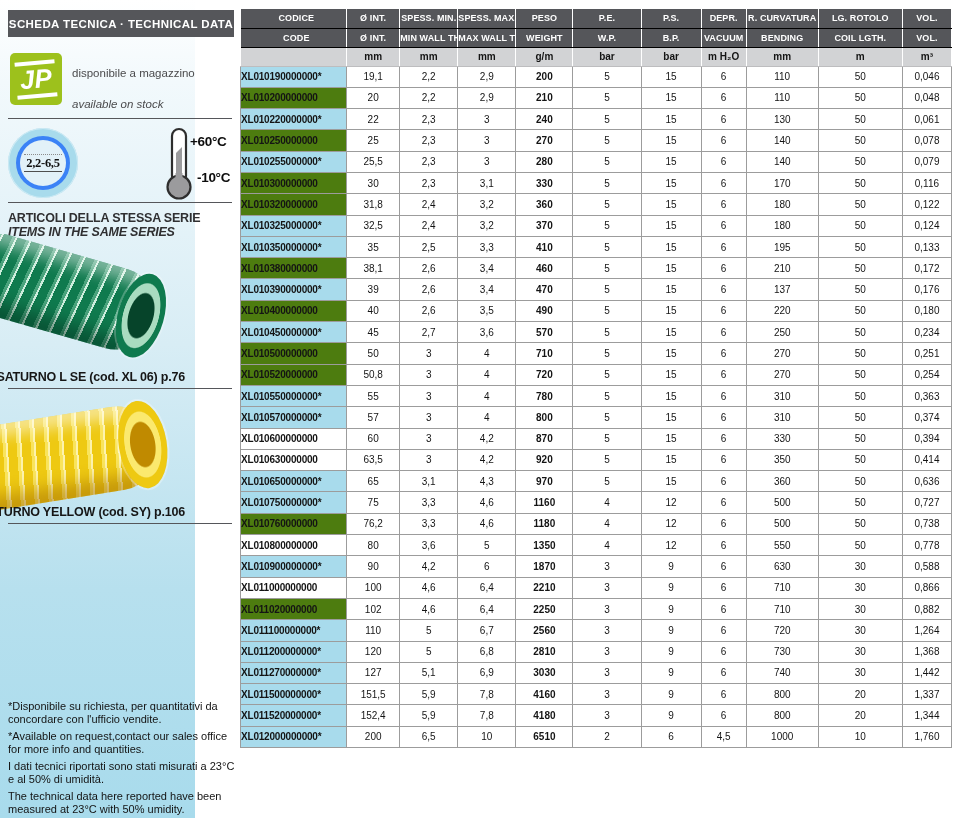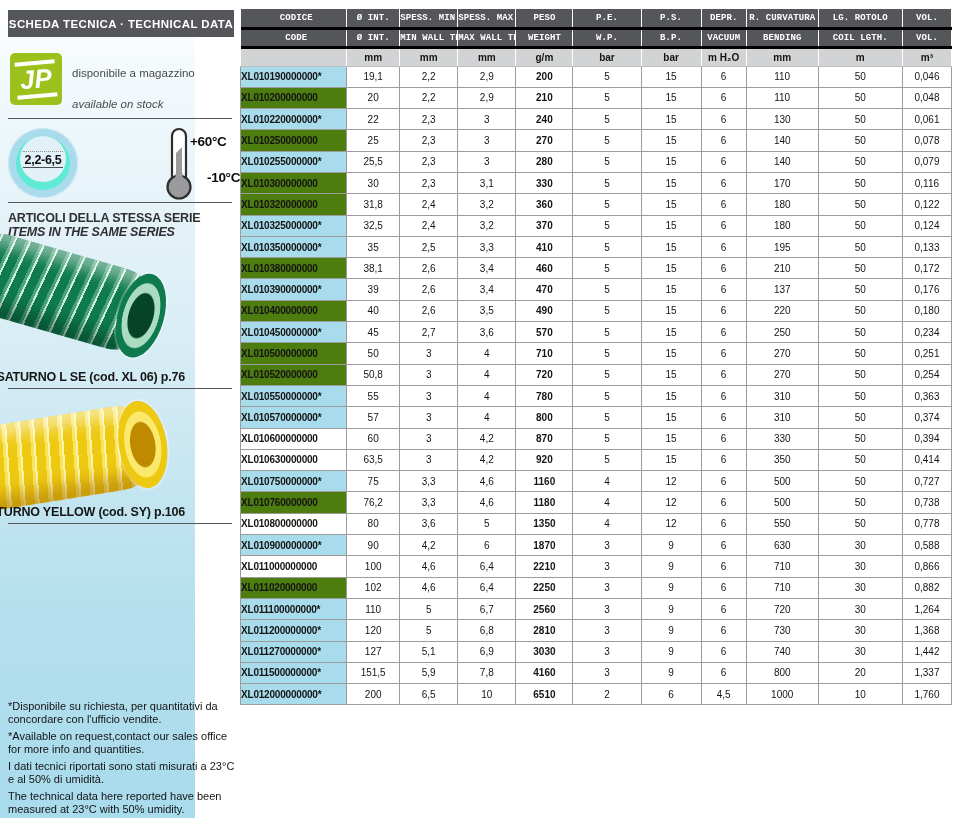--- a/index.html
+++ b/index.html
@@ -32,30 +32,30 @@
   .stock-notes { position:absolute; left:72px; top:66px; width:160px; font-size:11.5px; color:#4b4b4d; line-height:14px; }
   .stock-notes .en { font-style:italic;margin-top:17px; }
   .divider { position:absolute; left:8px; width:224px; height:0; border-top:1.5px solid #55565a; }
   #div1 { top:118px; } #div2 { top:202px; } #div3 { top:388px; } #div4 { top:523px; }
 
   .pressure-badge {
     position:absolute; left:8px; top:128px; width:70px; height:70px; border-radius:50%;
     background:#a8dbec; display:flex; align-items:center; justify-content:center;
     box-shadow:0 0 0 1px #cdeaf4 inset;
   }
-  .pressure-mid { width:54px; height:54px; border-radius:50%; background:#5eead4; display:flex; justify-content:center; }
+  .pressure-mid { width:54px; height:54px; border-radius:50%; background:#3b82f6; display:flex; align-items:center; justify-content:center;font-family:Liberation Serif, serif; }
   .pressure-inner { width:46px; height:46px; border-radius:50%; background:#e2f1f8; display:flex; align-items:center; justify-content:center; }
   .pressure-inner span {
     font-weight:bold; font-size:12.5px; letter-spacing:-0.3px; color:#111;
     border-top:1px dotted #8b8b8b; border-bottom:1.5px solid #4e4e4e; padding:1px 2px 0 2px;
   }
   .thermo { position:absolute; left:166px; top:127px; }
   .temp-label { position:absolute; font-weight:bold; font-size:13.5px; color:#0c0c0c; letter-spacing:-0.3px; }
   #temp-max { left:190px; top:134px; }
-  #temp-min { left:207px; top:170px; }
+  #temp-min { left:197px; top:170px; }
 
   .series-title { position:absolute; left:8px; width:230px; font-weight:bold; font-size:12.5px; letter-spacing:-0.2px; color:#2f2f31; }
   #series-it { top:211px; }
   #series-en { top:225px; font-style:italic; }
 
   .hose-box { position:absolute; left:0; width:240px; overflow:hidden; }
   #hose-green { top:234px; height:152px; }
   #hose-yellow { top:392px; height:128px; }
   .tube { position:absolute; }
   #hose-green .tube {
@@ -87,21 +87,21 @@
   .footnotes { position:absolute; left:8px; top:700px; width:228px; font-size:11px; line-height:13px; color:#141414; }
   .footnotes p { margin-bottom:4px; }
   .footnotes .en { }
 
   
   #tech-table-wrap { position:absolute; left:240px; top:9px; width:714px; }
   table { border-collapse:collapse; table-layout:fixed; width:712px; }
   th, td { overflow:hidden; white-space:nowrap; }
   thead tr.hdr th {
     background:#55565a; color:#ffffff; font-weight:bold; font-size:9px; letter-spacing:.1px;
-    height:19px; text-align:center; border-right:1px solid #ffffff; border-bottom:3px solid #000000;font-family:Liberation Mono, monospace;
+    height:19px; text-align:center; border-right:1px solid #ffffff; border-bottom:1px solid #000000;
   }
   thead tr.units th {
     background:#d2d3d5; color:#141414; font-weight:bold; font-size:10px;
     height:19px; text-align:center; border-right:1px solid #ffffff; border-bottom:1px solid #bdbdbf;
   }
   thead th.code-col { text-align:left; padding-left:6px; }
   tbody td {
     height:21.3px; border:1px solid #9c9c9c; font-size:10px; text-align:center;
     background:#ffffff; color:#141414;
   }
@@ -477,20 +477,33 @@
             <td>4,2</td>
             <td class="bold">920</td>
             <td>5</td>
             <td>15</td>
             <td>6</td>
             <td>350</td>
             <td>50</td>
             <td>0,414</td>
           </tr>
           <tr class="mark-blue">
+            <td class="code">XL010650000000*</td>
+            <td>65</td>
+            <td>3,1</td>
+            <td>4,3</td>
+            <td class="bold">970</td>
+            <td>5</td>
+            <td>15</td>
+            <td>6</td>
+            <td>360</td>
+            <td>50</td>
+            <td>0,636</td>
+          </tr>
+          <tr class="mark-blue">
             <td class="code">XL010750000000*</td>
             <td>75</td>
             <td>3,3</td>
             <td>4,6</td>
             <td class="bold">1160</td>
             <td>4</td>
             <td>12</td>
             <td>6</td>
             <td>500</td>
             <td>50</td>
@@ -607,20 +620,33 @@
             <td>7,8</td>
             <td class="bold">4160</td>
             <td>3</td>
             <td>9</td>
             <td>6</td>
             <td>800</td>
             <td>20</td>
             <td>1,337</td>
           </tr>
           <tr class="mark-blue">
+            <td class="code">XL011520000000*</td>
+            <td>152,4</td>
+            <td>5,9</td>
+            <td>7,8</td>
+            <td class="bold">4180</td>
+            <td>3</td>
+            <td>9</td>
+            <td>6</td>
+            <td>800</td>
+            <td>20</td>
+            <td>1,344</td>
+          </tr>
+          <tr class="mark-blue">
             <td class="code">XL012000000000*</td>
             <td>200</td>
             <td>6,5</td>
             <td>10</td>
             <td class="bold">6510</td>
             <td>2</td>
             <td>6</td>
             <td>4,5</td>
             <td>1000</td>
             <td>10</td>

